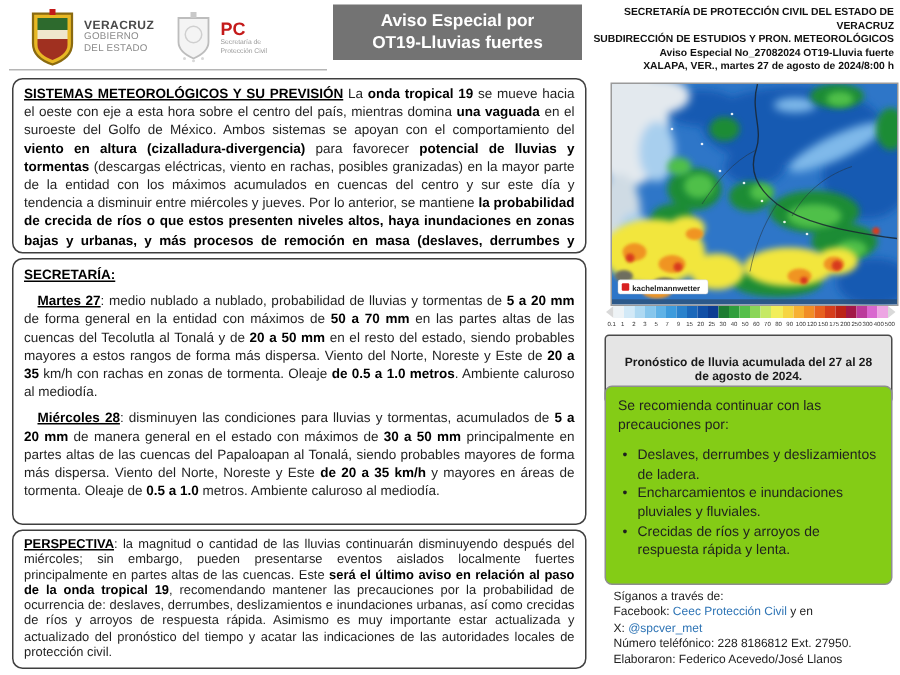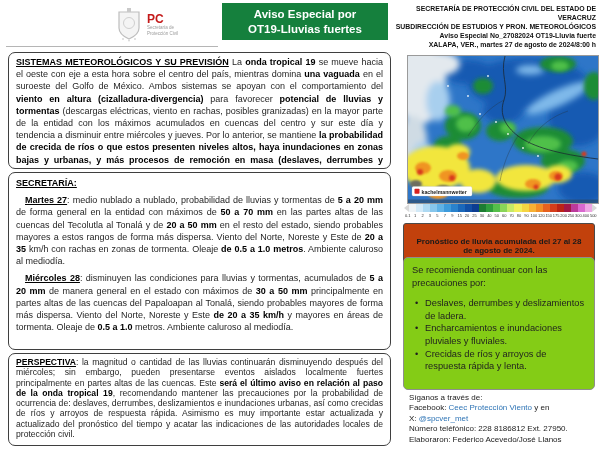--- a/index.html
+++ b/index.html
@@ -18,21 +18,21 @@
   .logo1-txt{margin-left:6px;line-height:8px;}
   .logo1-txt .l1{font-size:8px;font-weight:bold;color:#4a4a4a;letter-spacing:.3px;}
   .logo1-txt .l2{font-size:6.5px;color:#8a8a8a;letter-spacing:.2px;}
   .logo2{position:absolute;left:116px;top:8px;display:flex;align-items:center;}
   .logo2-txt{margin-left:5px;}
   .logo2-txt .abbr{font-size:12px;font-weight:bold;color:#c41a1a;line-height:11px;}
   .logo2-txt .sub{font-size:4.5px;color:#9a9a9a;line-height:5.5px;}
   .hdr-line{position:absolute;left:6px;top:46px;width:212px;height:1px;background:#b5b5b5;}
   .titlebox{
     position:absolute;left:222px;top:3px;width:166px;height:37px;
-    background:#15803d;color:#fff;font-weight:bold;font-size:11.5px;
+    background:#737373;color:#fff;font-weight:bold;font-size:11.5px;
     text-align:center;line-height:15px;padding-top:4px;box-sizing:border-box;
   }
   .hdr-right{
     position:absolute;left:393px;top:5px;width:203px;
     text-align:right;font-weight:bold;font-size:6.9px;line-height:8.9px;color:#111;
   }
 
   
   .tbox{
     position:absolute;left:8px;width:383px;box-sizing:border-box;
@@ -51,41 +51,55 @@
   .map-wrap{position:absolute;left:407px;top:55px;width:190px;height:147px;border:1px solid #9a9a9a;box-sizing:content-box;}
   .scale{position:absolute;left:404px;top:204px;width:193px;}
   .scale-bar{display:flex;height:8px;align-items:stretch;}
   .scale-bar div{flex:1;}
   .scale-bar .tip-l{width:0;height:0;flex:none;border-top:4px solid transparent;border-bottom:4px solid transparent;border-right:5px solid #d9d9d9;}
   .scale-bar .tip-r{width:0;height:0;flex:none;border-top:4px solid transparent;border-bottom:4px solid transparent;border-left:5px solid #d9d9d9;}
   .scale-labels{display:flex;margin-top:1px;}
   .scale-labels div{flex:1;font-size:4px;color:#333;text-align:center;overflow:visible;white-space:nowrap;}
   .caption{
     position:absolute;left:403px;top:223px;width:192px;height:46px;box-sizing:border-box;
-    background:#c2410c;border:1.4px solid #4a4a4a;border-radius:3px;
+    background:#e5e5e5;border:1.4px solid #4a4a4a;border-radius:3px;
     font-size:8px;font-weight:bold;color:#1a1a1a;text-align:center;
     display:flex;align-items:center;justify-content:center;padding:1px 10px;line-height:9.5px;
   }
   .recbox{
     position:absolute;left:403px;top:257px;width:192px;height:133px;box-sizing:border-box;
     border:1.4px solid #8e8e8e;border-radius:5px;background:#84cc16;
     padding:6px 8px;font-size:9.3px;line-height:12.6px;color:#1f1f1f;
   }
   .recbox .intro{margin:0 0 8px 0;}
   .recbox ul{margin:0;padding:0 0 0 13px;list-style:none;}
   .recbox li{position:relative;margin:0;}
   .recbox li::before{content:"\2022";position:absolute;left:-10px;top:0;}
   .footer{position:absolute;left:409px;top:393px;width:186px;font-size:8px;line-height:10.4px;color:#222;}
   .footer .fline{white-space:nowrap;}
 </style>
 </head>
 <body>
 
 <div class="hdr">
 
+  <div class="logo1">
+    <svg width="30" height="38" viewBox="0 0 30 38">
+      <path d="M2 3 h26 v20 c0 8 -7 12 -13 14 C9 35 2 31 2 23 Z" fill="#e8b824" stroke="#8a6a10" stroke-width="1.5"></path>
+      <path d="M5 6 h20 v8 H5 Z" fill="#2d6a2d"></path>
+      <path d="M5 14 h20 v6 H5 Z" fill="#efe6cc"></path>
+      <path d="M5 20 h20 v4 c0 5 -5 8 -10 10 C10 32 5 29 5 24 Z" fill="#a03020"></path>
+      <rect x="13" y="0" width="4" height="4" fill="#c41a1a"></rect>
+    </svg>
+    <div class="logo1-txt">
+      <div class="l1">VERACRUZ</div>
+      <div class="l2">GOBIERNO</div>
+      <div class="l2">DEL ESTADO</div>
+    </div>
+  </div>
 
   <div class="logo2">
     <svg width="26" height="34" viewBox="0 0 26 34">
       <path d="M3 4 h20 v16 c0 6 -5.5 9 -10 11 C8.5 29 3 26 3 20 Z" fill="#f4f4f4" stroke="#bdbdbd" stroke-width="1.2"></path>
       <rect x="11" y="0" width="4" height="4" fill="#c9c9c9"></rect>
       <circle cx="13" cy="15" r="5.5" fill="none" stroke="#cfcfcf" stroke-width="1"></circle>
       <circle cx="7" cy="31" r="1" fill="#d8d8d8"></circle>
         <circle cx="13" cy="32.5" r="1" fill="#d8d8d8"></circle>
         <circle cx="19" cy="31" r="1" fill="#d8d8d8"></circle>
     </svg>
@@ -301,17 +315,17 @@
   <p class="intro">Se recomienda continuar con las precauciones por:</p>
   <ul>
       <li>Deslaves, derrumbes y deslizamientos de ladera.</li>
       <li>Encharcamientos e inundaciones pluviales y fluviales.</li>
       <li>Crecidas de ríos y arroyos de respuesta rápida y lenta.</li>
     </ul>
 </div>
 
 <div class="footer">
   <div class="fline"><span>Síganos a través de:</span></div>
-  <div class="fline"><span>Facebook: </span><span style="color: rgb(46, 116, 181);">Ceec Protección Viento</span><span> y en</span></div>
+  <div class="fline"><span>Facebook: </span><span style="color: rgb(46, 116, 181);">Ceec Protección Civil</span><span> y en</span></div>
   <div class="fline"><span>X: </span><span style="color: rgb(46, 116, 181);">@spcver_met</span></div>
   <div class="fline"><span>Número teléfónico: 228 8186812 Ext. 27950.</span></div>
   <div class="fline"><span>Elaboraron: Federico Acevedo/José Llanos</span></div>
 </div>
 
 </body></html>

